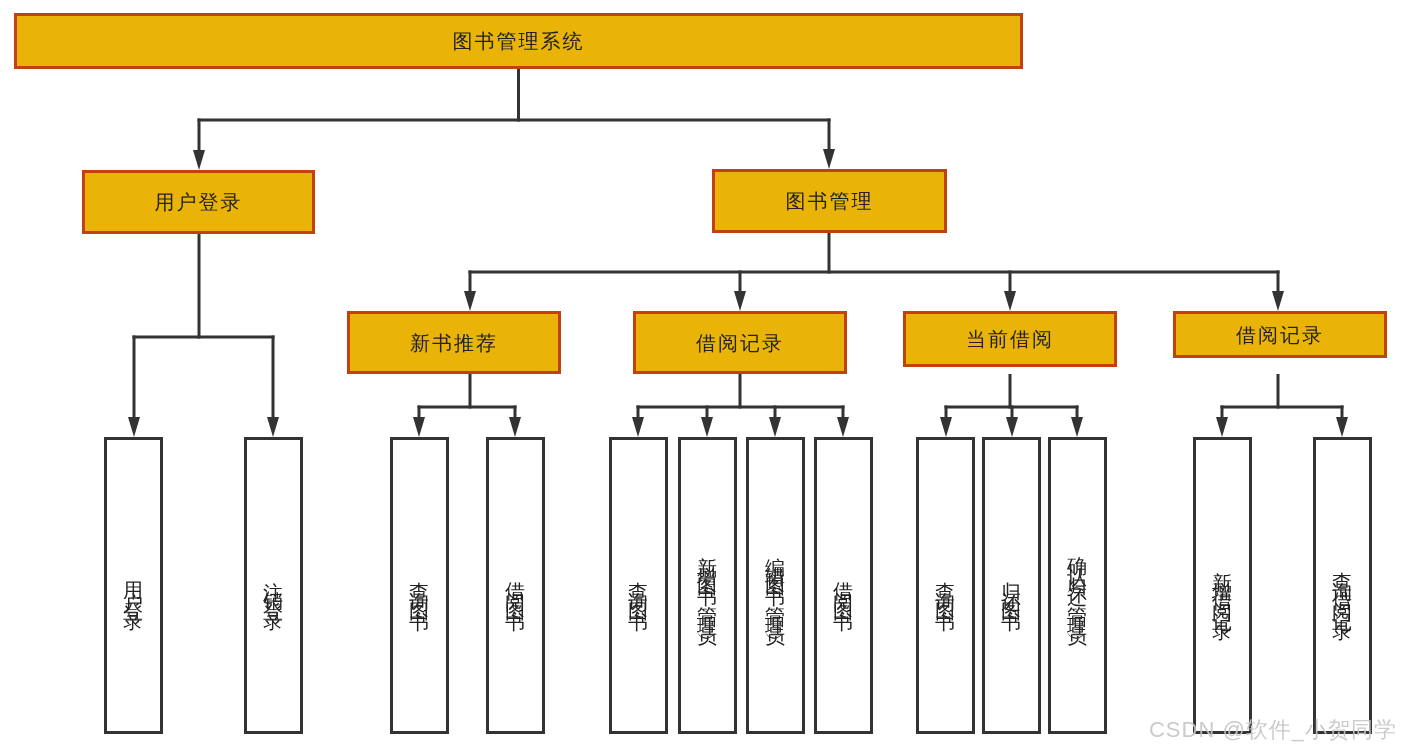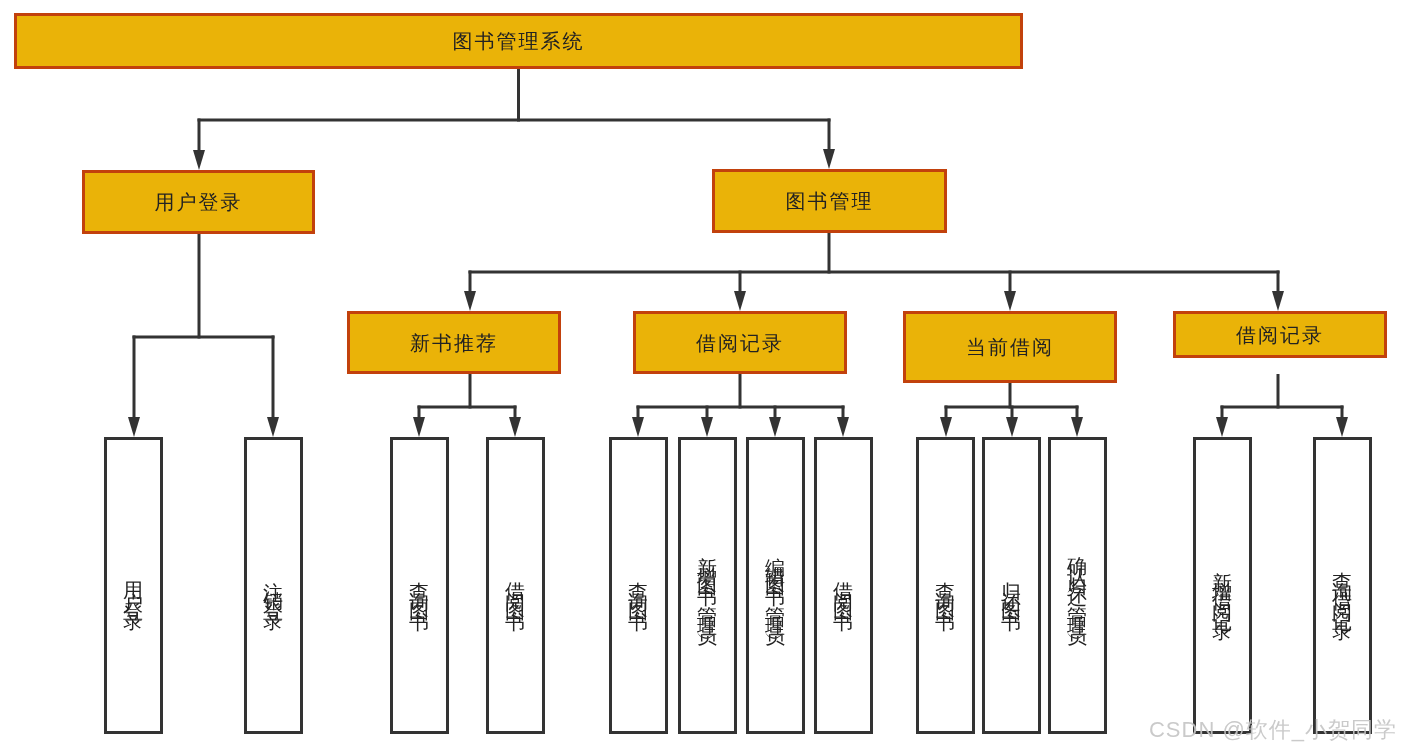--- a/index.html
+++ b/index.html
@@ -138,21 +138,21 @@
     </g>
   </svg>
 
   <div class="hbox" style="left:14px; top:13px; width:1009px; height:56px;">图书管理系统</div>
 
   <div class="hbox" style="left:82px; top:170px; width:233px; height:64px;">用户登录</div>
   <div class="hbox" style="left:712px; top:169px; width:235px; height:64px;">图书管理</div>
 
   <div class="hbox" style="left:347px; top:311px; width:214px; height:63px;">新书推荐</div>
   <div class="hbox" style="left:633px; top:311px; width:214px; height:63px;">借阅记录</div>
-  <div class="hbox" style="left:903px; top:311px; width:214px; height:72px;">当前借阅</div>
+  <div class="hbox" style="left:903px; top:311px; width:214px; height:56px;">当前借阅</div>
   <div class="hbox" style="left:1173px; top:311px; width:214px; height:47px;">借阅记录</div>
 
   <div class="vbox" style="left:104px;">
     <span class="vtext">用户登录</span>
   </div>
   <div class="vbox" style="left:244px;">
     <span class="vtext">注销登录</span>
   </div>
 
   <div class="vbox" style="left:390px;">

